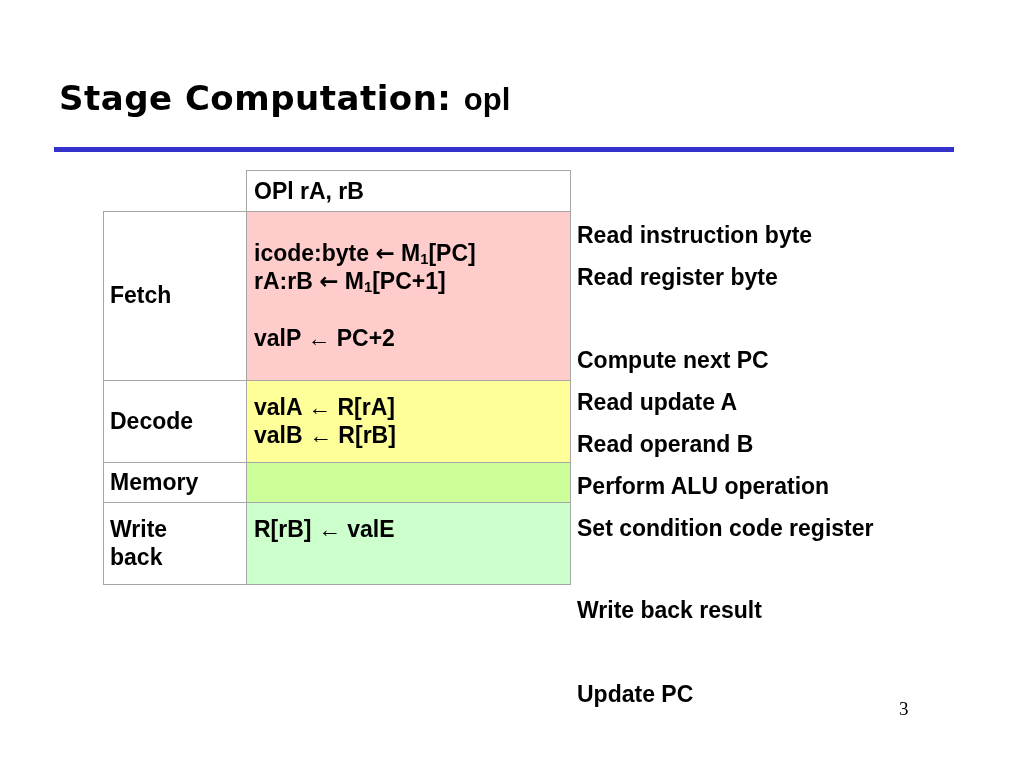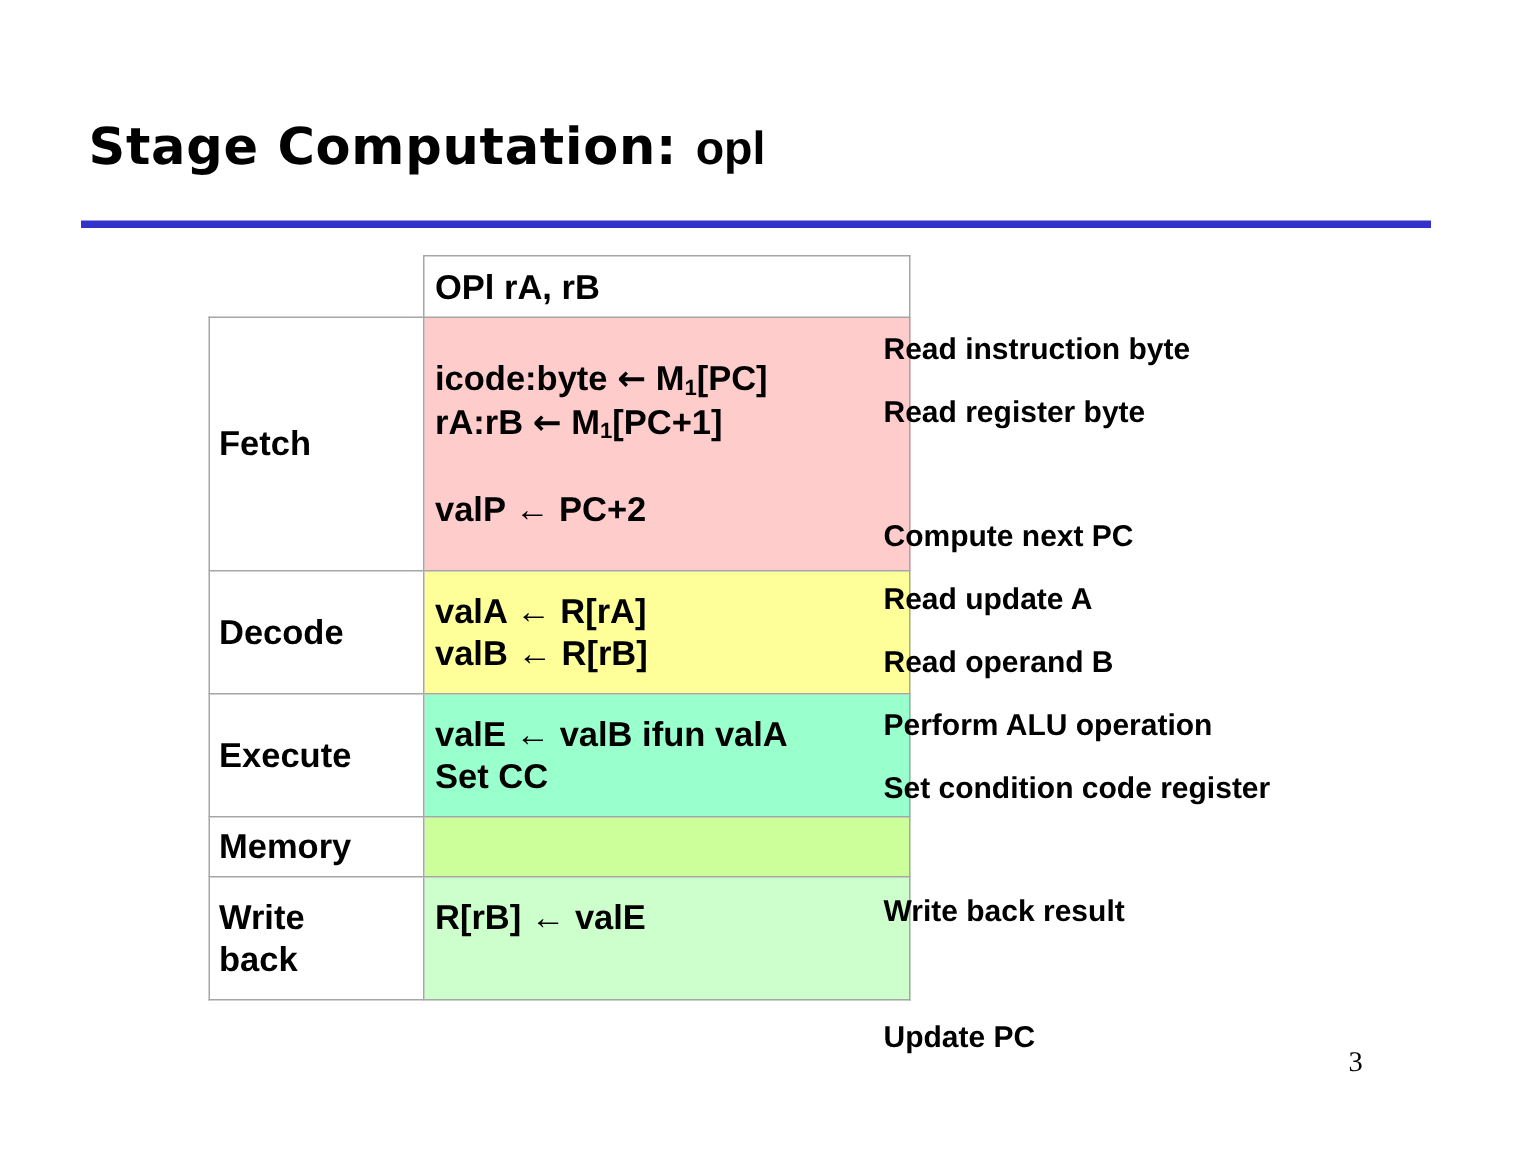--- a/index.html
+++ b/index.html
@@ -42,21 +42,20 @@
     background: #3333cc;
   }
 
   
   #stage-table {
     position: absolute;
     left: 103px;
     top: 170px;
     border-collapse: collapse;
     table-layout: fixed;
-    margin-left: 36px;
   }
   #stage-table td {
     border: 1px solid #a6a6a6;
     padding: 0;
     vertical-align: middle;
     font-weight: bold;
     font-size: 23px;
     color: #000000;
     font-family: "Liberation Sans", sans-serif;
   }
@@ -95,25 +94,25 @@
   
   #descriptions {
     position: absolute;
     left: 577px;
     top: 170px;
     width: 420px;
   }
   .desc-line {
     font-family: "Liberation Sans", sans-serif;
     font-weight: bold;
-    font-size: 20px;
+    font-size: 23px;
     color: #000000;
     white-space: nowrap;
     position: absolute;
-    left: 12px;
+    left: 0;
   }
 
   
   #page-number {
     position: absolute;
     left: 899px;
     top: 698px;
     font-family: "Liberation Serif", serif;
     font-size: 19px;
     color: #000000;
@@ -147,27 +146,20 @@
     </tr>
 
     <tr class="row-decode">
       <td class="stage-name" style="height:81px;">Decode</td>
       <td class="formula">
         <span class="fline">valA ← R[rA]</span>
         <span class="fline">valB ← R[rB]</span>
       </td>
     </tr>
 
-    <tr class="row-execute">
-      <td class="stage-name" style="height:81px;">Execute</td>
-      <td class="formula">
-        <span class="fline">valE ← valB ifun valA</span>
-        <span class="fline">Set CC</span>
-      </td>
-    </tr>
 
     <tr class="row-memory">
       <td class="stage-name" style="height:39px;">Memory</td>
       <td class="formula"></td>
     </tr>
 
     <tr class="row-write">
       <td class="stage-name" style="height:81px;">
         <span class="fline">Write</span>
         <span class="fline">back</span>

